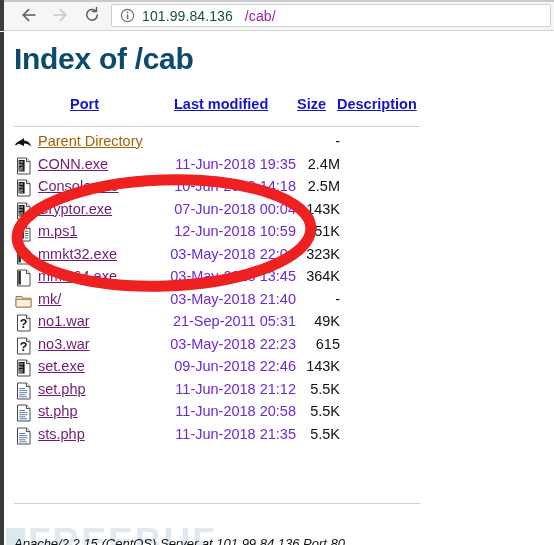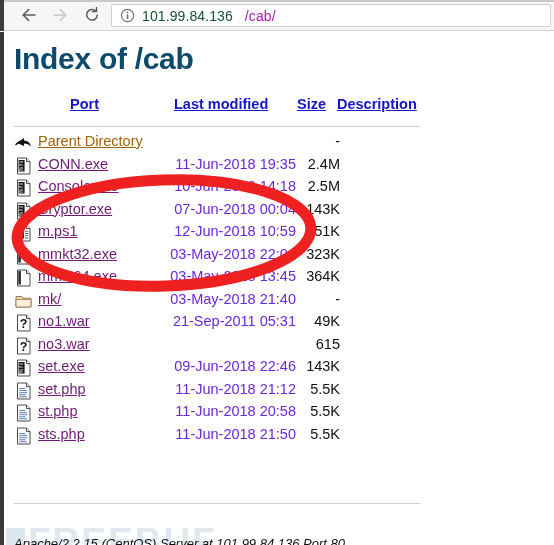--- a/index.html
+++ b/index.html
@@ -407,20 +407,21 @@
             <span class="fdate">21-Sep-2011 05:31</span>
             <span class="fsize">49K</span>
           </div>
           <div class="row">
             <span class="icon"><svg width="20" height="18" viewBox="0 0 20 18">
                 <path d="M3.5 1 L12.5 1 L16 4.6 L16 17 L3.5 17 Z" fill="#ffffff" stroke="#4a4a4a" stroke-width="1"></path>
                 <path d="M12.5 1 L12.5 4.6 L16 4.6" fill="#e8e8e8" stroke="#4a4a4a" stroke-width="1"></path>
                 <text x="9.6" y="14" text-anchor="middle" font-family="Liberation Sans, sans-serif" font-size="12.5" font-weight="bold" fill="#101010">?</text>
               </svg></span>
             <a class="fname" href="#">no3.war</a>
+            <span class="fdate">03-May-2018 22:23</span>
             <span class="fsize">615</span>
           </div>
           <div class="row">
             <span class="icon"><svg width="20" height="18" viewBox="0 0 20 18">
                 <path d="M3.5 1 L12.5 1 L16 4.6 L16 17 L3.5 17 Z" fill="#ffffff" stroke="#4a4a4a" stroke-width="1"></path>
                 <path d="M12.5 1 L12.5 4.6 L16 4.6" fill="#e8e8e8" stroke="#4a4a4a" stroke-width="1"></path>
                 <rect x="4.6" y="3" width="6" height="11.5" fill="#1a1a1a"></rect>
                 <g fill="#ffffff" font-family="Liberation Mono, monospace" font-size="3.1">
                   <text x="5.1" y="5.6">10</text>
                   <text x="5.1" y="8.6">01</text>
@@ -470,21 +471,21 @@
                 <path d="M12.5 1 L12.5 4.6 L16 4.6" fill="#e8e8e8" stroke="#4a4a4a" stroke-width="1"></path>
                 <g stroke="#5d7fb5" stroke-width="1">
                   <line x1="5.2" y1="6.5" x2="11" y2="6.5"></line>
                   <line x1="5.2" y1="8.6" x2="13.2" y2="8.6"></line>
                   <line x1="5.2" y1="10.7" x2="13.2" y2="10.7"></line>
                   <line x1="5.2" y1="12.8" x2="11.6" y2="12.8"></line>
                   <line x1="5.2" y1="14.8" x2="13.2" y2="14.8"></line>
                 </g>
               </svg></span>
             <a class="fname" href="#">sts.php</a>
-            <span class="fdate">11-Jun-2018 21:50</span>
+            <span class="fdate">11-Jun-2018 21:35</span>
             <span class="fsize">5.5K</span>
           </div>
         </div>
     </div>
 
     <div id="bottom-rule"></div>
 
     <div id="watermark"><span class="wm-block"></span><span>FREEBUF</span></div>
 
     <div id="server-signature">Apache/2.2.15 (CentOS) Server at 101.99.84.136 Port 80</div>

